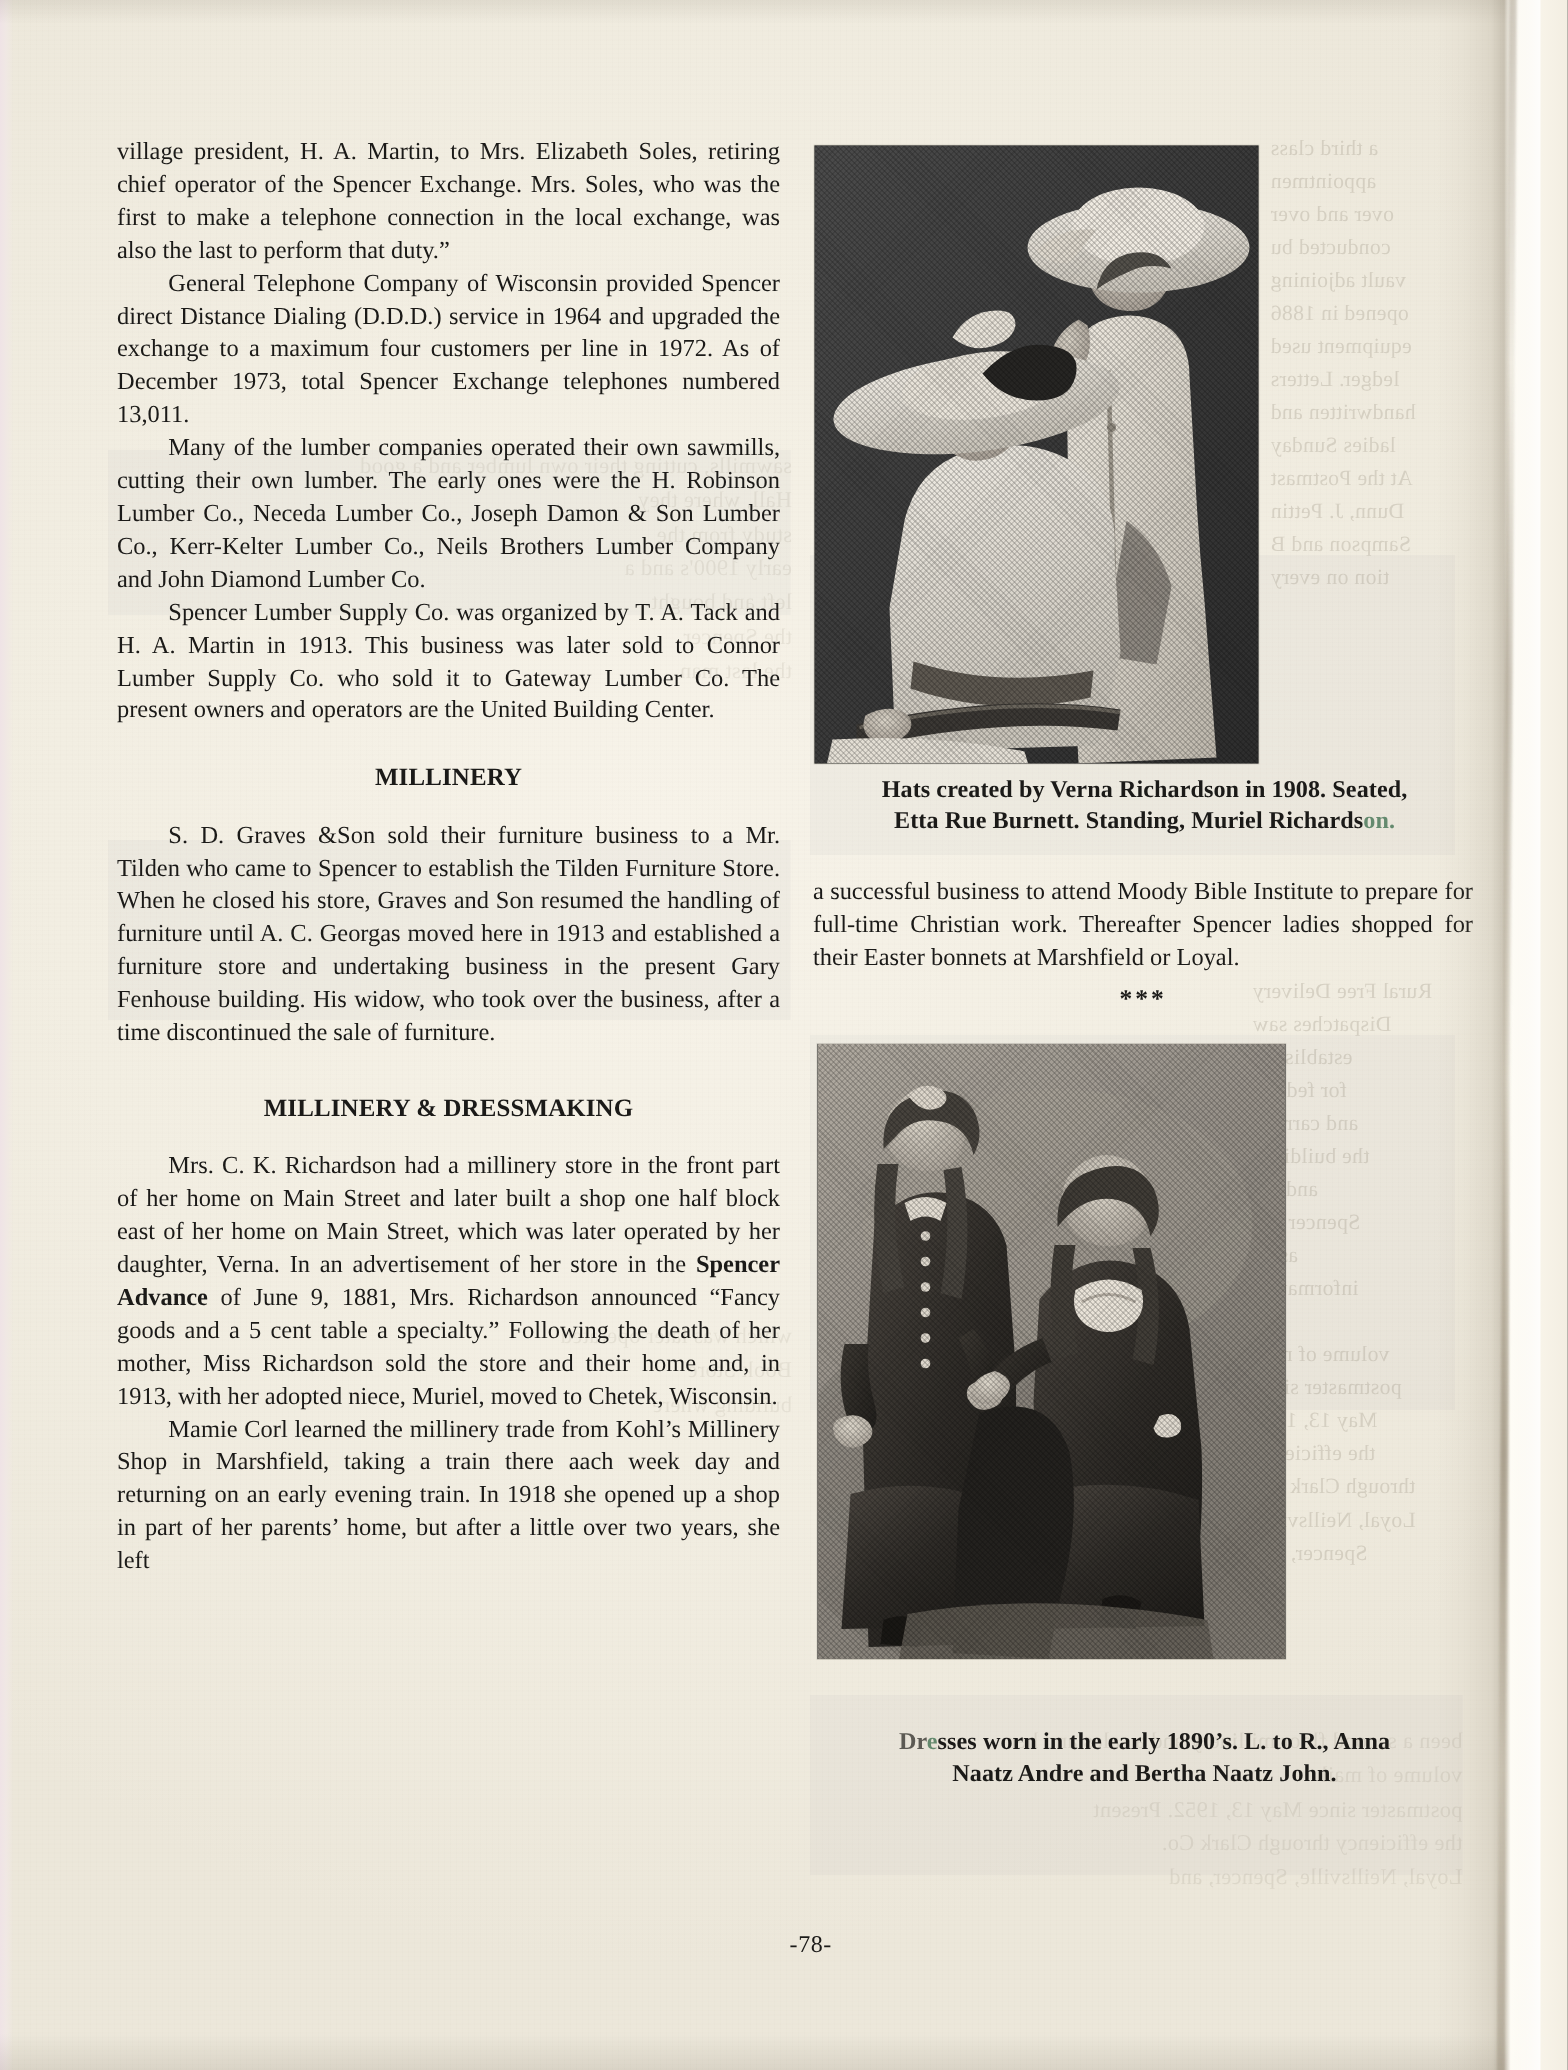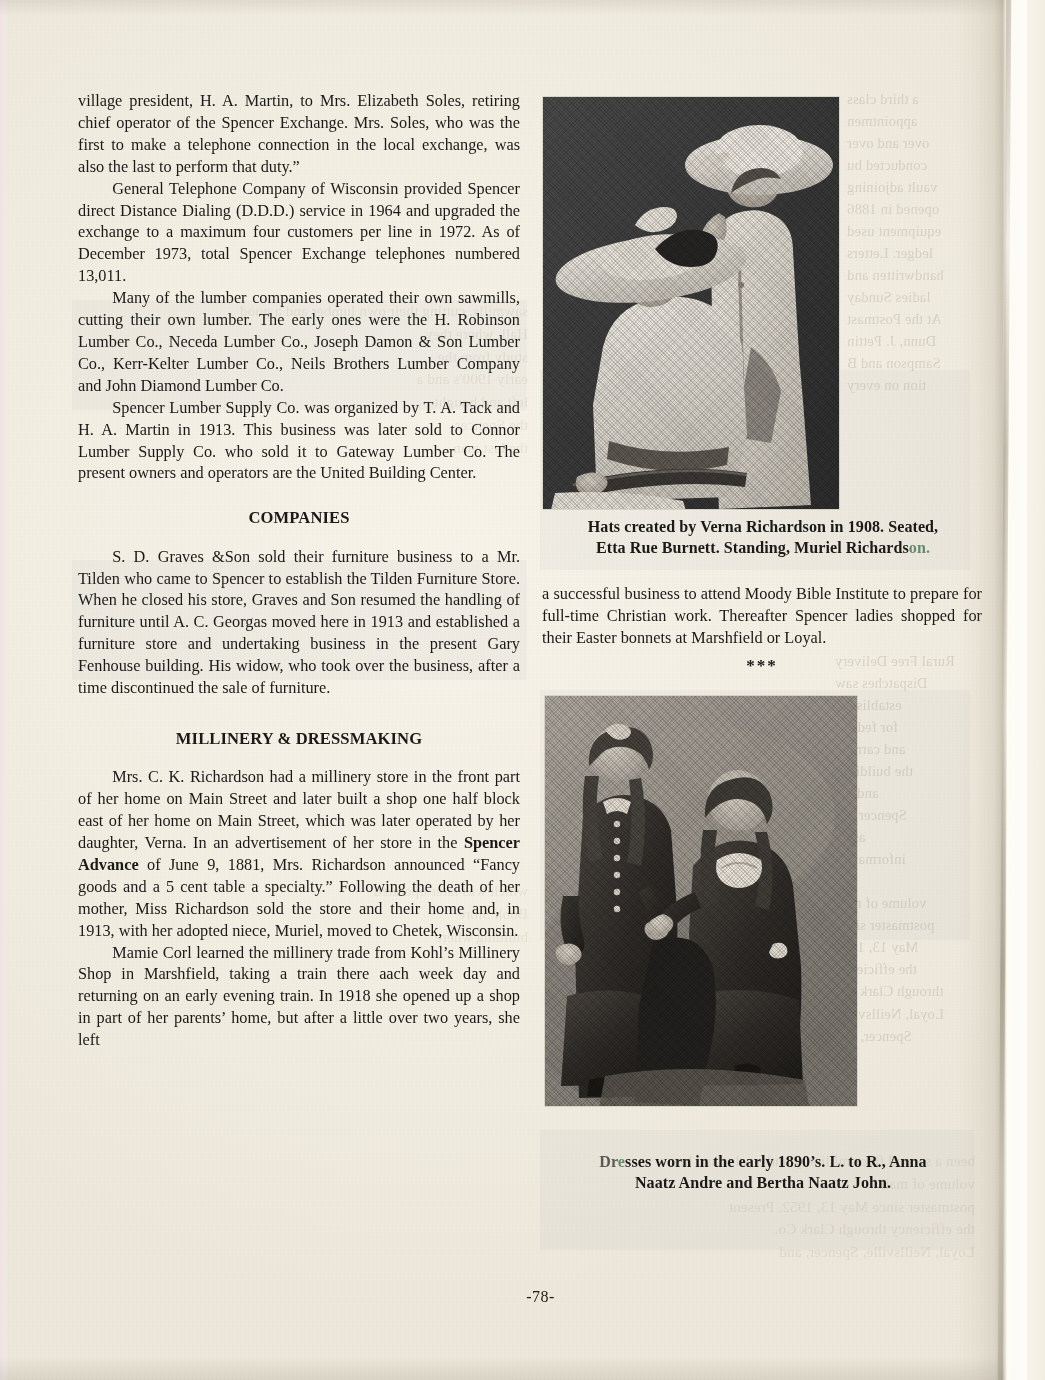--- a/index.html
+++ b/index.html
@@ -254,21 +254,21 @@
 the efficiency through Clark Co.
 Loyal, Neillsville, Spencer, and</div>
 
   <div class="col col-left">
     <p class="noindent">village president, H. A. Martin, to Mrs. Elizabeth Soles, retiring chief operator of the Spencer Exchange. Mrs. Soles, who was the first to make a telephone connection in the local exchange, was also the last to perform that duty.”</p>
     <p>General Telephone Company of Wisconsin provided Spencer direct Distance Dialing (D.D.D.) service in 1964 and upgraded the exchange to a maximum four customers per line in 1972. As of December 1973, total Spencer Exchange telephones numbered 13,011.</p>
 
     <p>Many of the lumber companies operated their own sawmills, cutting their own lumber. The early ones were the H. Robinson Lumber Co., Neceda Lumber Co., Joseph Damon &amp; Son Lumber Co., Kerr-Kelter Lumber Co., Neils Brothers Lumber Company and John Diamond Lumber Co.</p>
     <p>Spencer Lumber Supply Co. was organized by T. A. Tack and H. A. Martin in 1913. This business was later sold to Connor Lumber Supply Co. who sold it to Gateway Lumber Co. The present owners and operators are the United Building Center.</p>
 
-    <h2 class="section">COMPANIES</h2>
+    <h2 class="section">MILLINERY</h2>
     <p>S. D. Graves &amp;Son sold their furniture business to a Mr. Tilden who came to Spencer to establish the Tilden Furniture Store. When he closed his store, Graves and Son resumed the handling of furniture until A. C. Georgas moved here in 1913 and established a furniture store and undertaking business in the present Gary Fenhouse building. His widow, who took over the business, after a time discontinued the sale of furniture.</p>
 
     <h2 class="section tight">MILLINERY &amp; DRESSMAKING</h2>
     <p><span>Mrs. C. K. Richardson had a millinery store in the front part of her home on Main Street and later built a shop one half block east of her home on Main Street, which was later operated by her daughter, Verna. In an advertisement of her store in the </span><b>Spencer Advance</b><span> of June 9, 1881, Mrs. Richardson announced “Fancy goods and a 5 cent table a specialty.” Following the death of her mother, Miss Richardson sold the store and their home and, in 1913, with her adopted niece, Muriel, moved to Chetek, Wisconsin.</span></p>
     <p>Mamie Corl learned the millinery trade from Kohl’s Millinery Shop in Marshfield, taking a train there aach week day and returning on an early evening train. In 1918 she opened up a shop in part of her parents’ home, but after a little over two years, she left</p>
   </div>
 
   <div class="photo" style="left:543px; top:97px; width:296px; height:412px;">
     <svg viewBox="0 0 296 412" preserveAspectRatio="none" aria-hidden="true">
       <defs>

